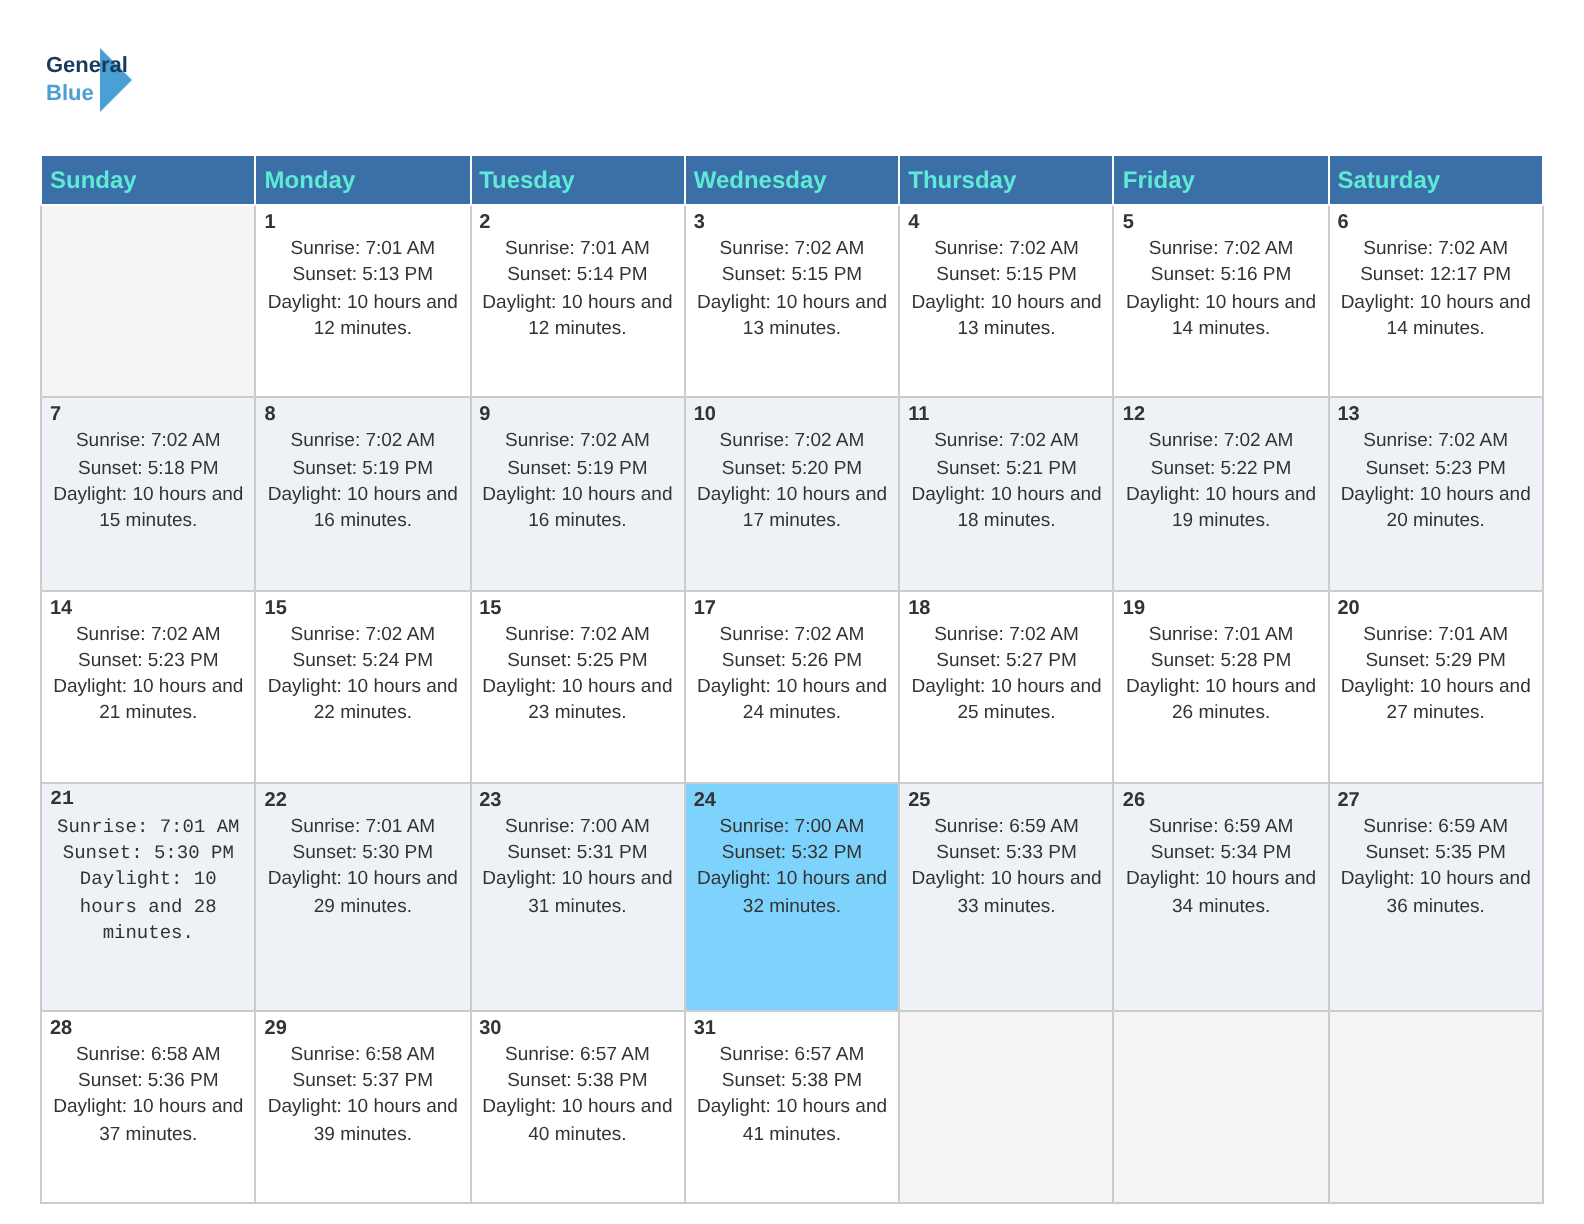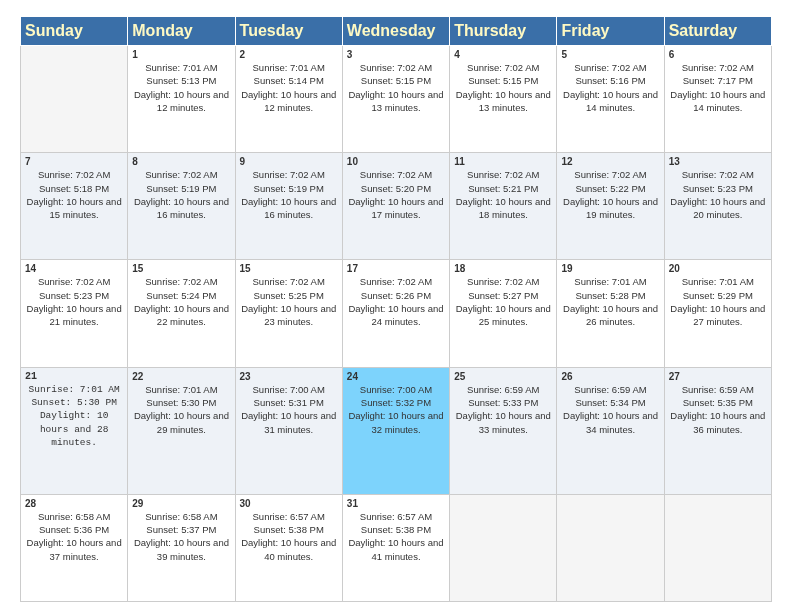--- a/index.html
+++ b/index.html
@@ -36,22 +36,22 @@
       font-size: 14px;
       color: #333;
     }
     .calendar {
       width: 100%;
       border-collapse: collapse;
       flex: 1;
     }
     .calendar thead tr th {
       background: #3a6fa8;
-      color: #fef9c3;
-      font-size: 16px;
+      color: #5eead4;
+      font-size: 12px;
       font-weight: bold;
       padding: 5px 4px;
       text-align: left;
       border: 1px solid #fff;
     }
     .calendar tbody tr td {
       vertical-align: top;
       border: 1px solid #ccc;
       padding: 3px 4px;
       font-size: 9.5px;
@@ -89,20 +89,38 @@
     }
     .logo-icon {
       position: relative;
       margin-right: 4px;
     }
   </style>
 </head>
 <body>
 
 <div class="page">
+  <div class="header">
+    <div class="logo-wrapper">
+      <div class="logo-icon">
+        <svg width="48" height="48" viewBox="0 0 48 48">
+
+          <rect x="2" y="2" width="44" height="44" rx="4" fill="none"></rect>
+
+          <polygon points="30,8 46,24 30,40" fill="#4a9fd4"></polygon>
+          <text x="3" y="20" font-family="Arial" font-weight="bold" font-size="11" fill="#1a3a5c">General</text>
+          <text x="3" y="34" font-family="Arial" font-weight="bold" font-size="11" fill="#4a9fd4">Blue</text>
+        </svg>
+      </div>
+    </div>
+    <div class="title-block">
+      <div class="main-title"></div>
+      <div class="subtitle"></div>
+    </div>
+  </div>
 
   <table class="calendar">
     <thead>
       <tr>
       <th>Sunday</th>
           <th>Monday</th>
           <th>Tuesday</th>
           <th>Wednesday</th>
           <th>Thursday</th>
           <th>Friday</th>
@@ -149,21 +167,21 @@
             <div class="day-info">
               <div>Sunrise: 7:02 AM</div>
               <div>Sunset: 5:16 PM</div>
               <div>Daylight: 10 hours and 14 minutes.</div>
             </div>
           </td>
           <td style="background: rgb(255, 255, 255);">
             <span class="day-number">6</span>
             <div class="day-info">
               <div>Sunrise: 7:02 AM</div>
-              <div>Sunset: 7:17 PM</div>
+              <div>Sunset: 12:17 PM</div>
               <div>Daylight: 10 hours and 14 minutes.</div>
             </div>
           </td>
         </tr>
         <tr>
           <td style="background: rgb(238, 242, 247);">
             <span class="day-number">7</span>
             <div class="day-info">
               <div>Sunrise: 7:02 AM</div>
               <div>Sunset: 5:18 PM</div>

